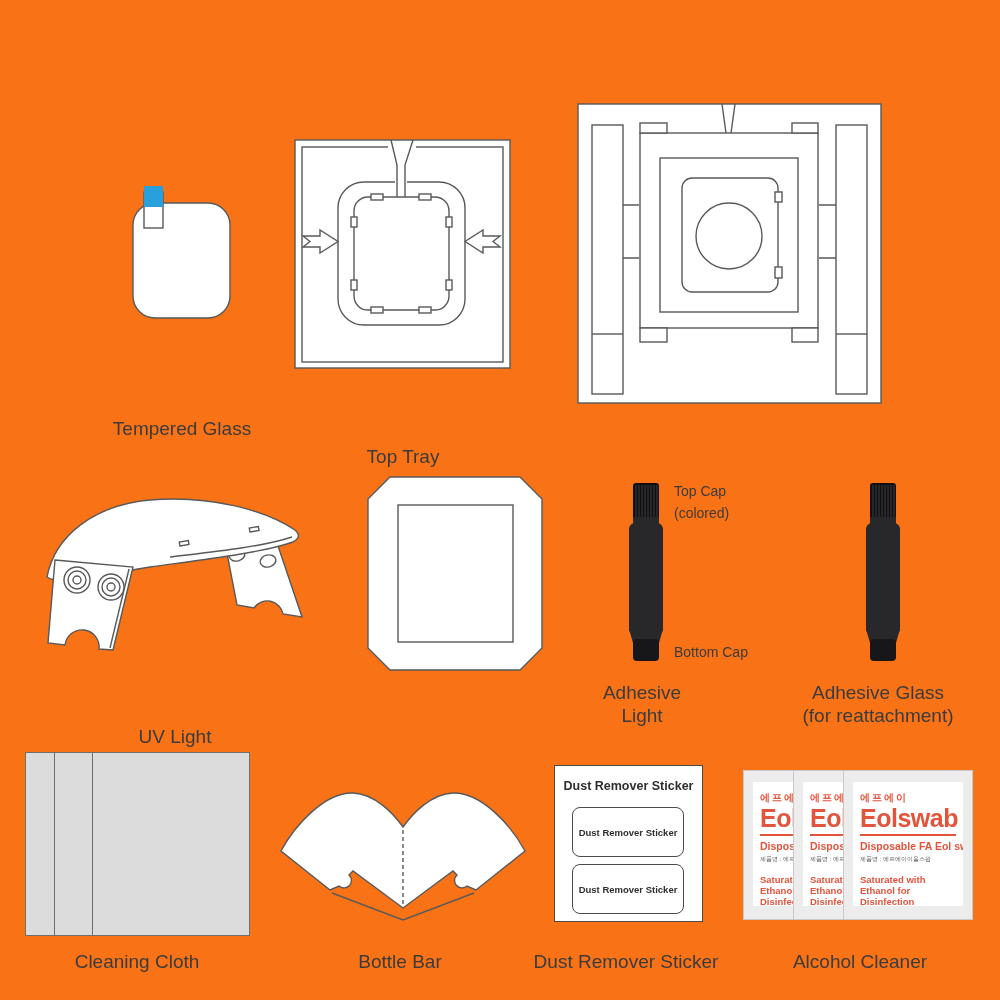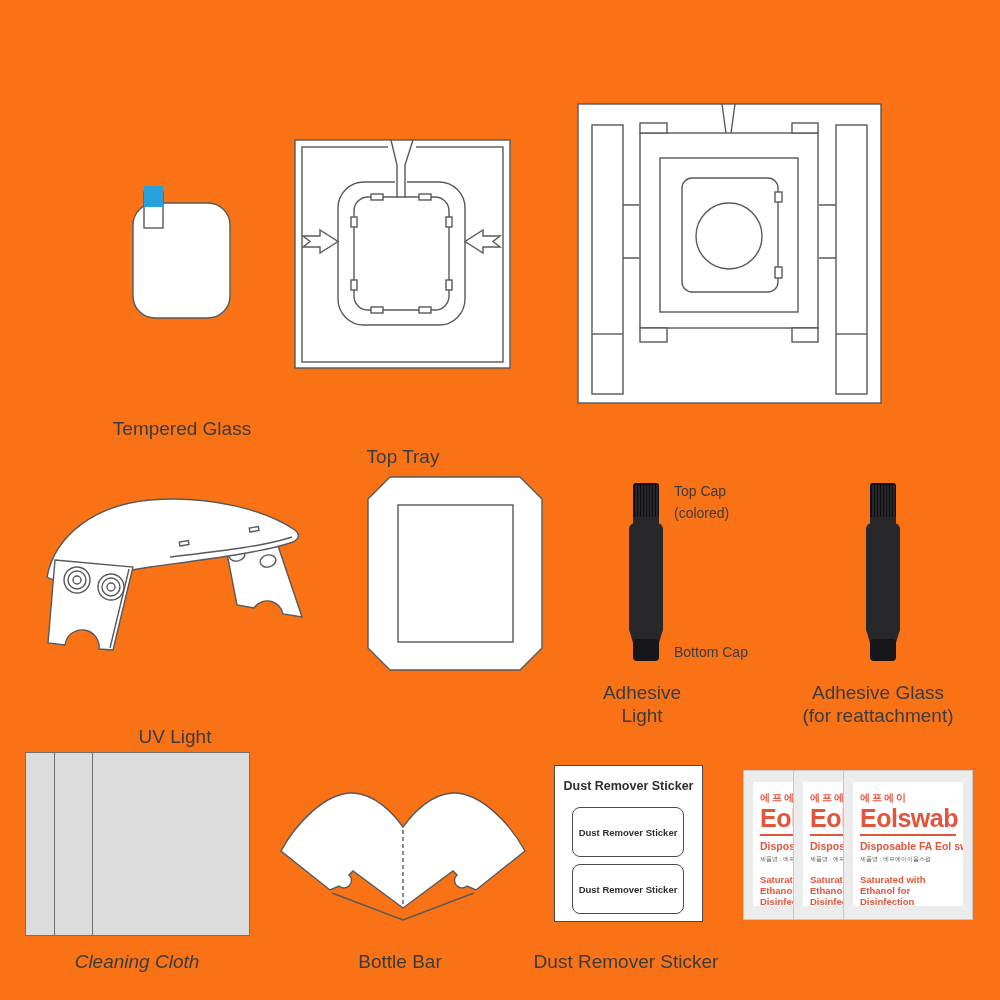--- a/index.html
+++ b/index.html
@@ -207,17 +207,18 @@
         <div class="pk-brand-en">Eolswab</div>
         <div class="pk-divider"></div>
         <div class="pk-subtitle">Disposable FA Eol swab</div>
         <div class="pk-product">제품명 : 에프에이이올스왑</div>
         <div class="pk-note"><span>Saturated with</span><br><span>Ethanol for Disinfection</span></div>
 
       </div>
     </div>
   </div>
 
-  <div class="label" style="left:37px;top:950px;width:200px;font-style:italic;">Cleaning Cloth</div>
+  <div class="label" style="left:37px;top:950px;width:200px;">Cleaning Cloth</div>
   <div class="label" style="left:300px;top:950px;width:200px;">Bottle Bar</div>
   <div class="label" style="left:526px;top:950px;width:200px;">Dust Remover Sticker</div>
+  <div class="label" style="left:760px;top:950px;width:200px;">Alcohol Cleaner</div>
 
 </div>
 
 </body></html>

